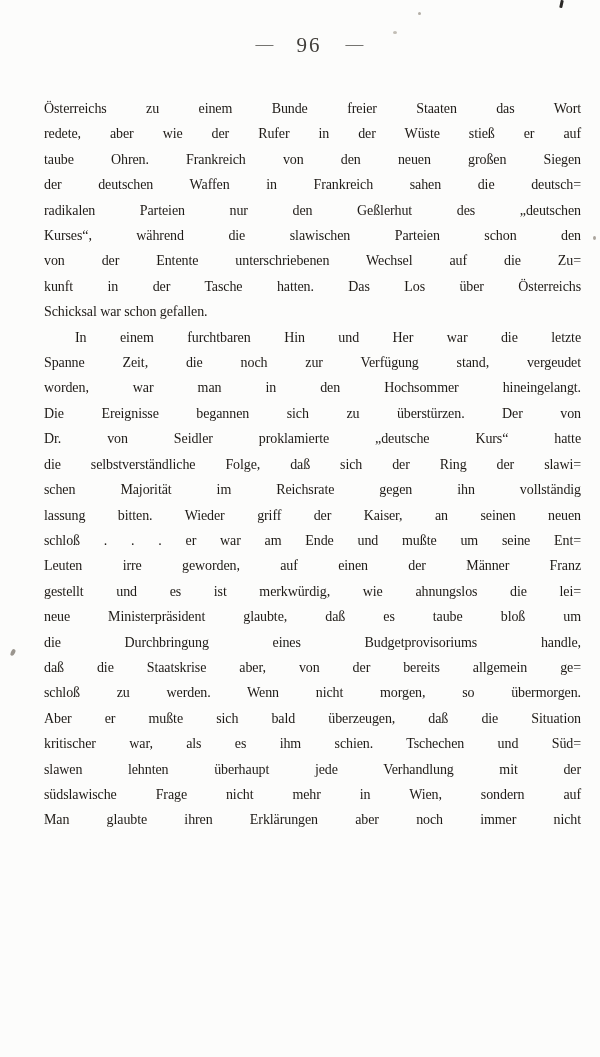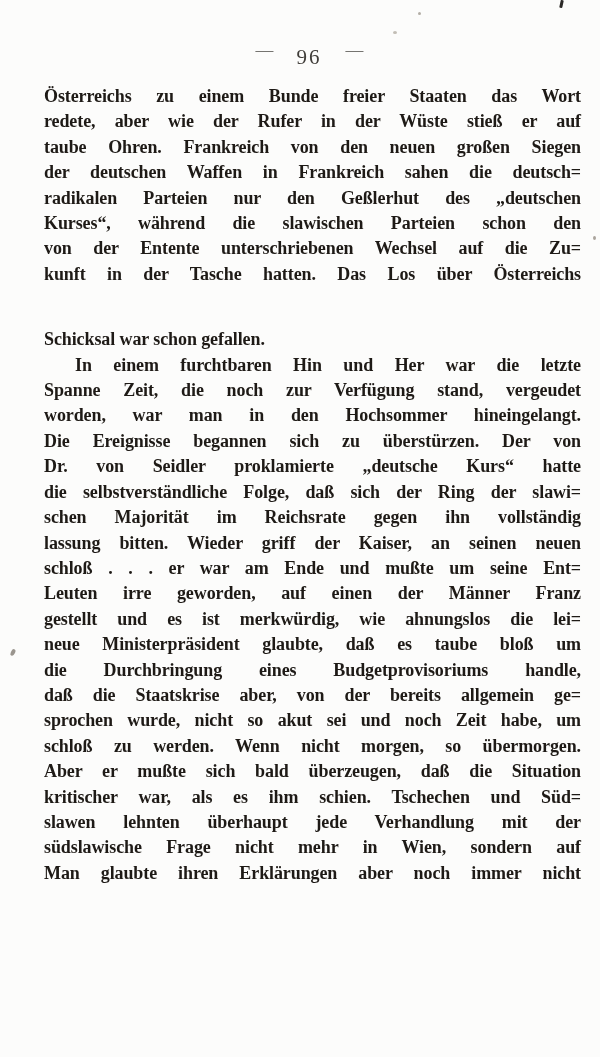--- a/index.html
+++ b/index.html
@@ -17,36 +17,36 @@
   }
   .page { position: absolute; inset: 0; }
 
   .page-header {
     position: absolute; top: 33px; left: 0; width: 600px;
     display: flex; justify-content: center; align-items: center;
     gap: 24px; transform: translateX(9px);
     color: var(--header-ink);
   }
   .page-num {
-    font-size: 21px; letter-spacing: 2px; font-weight: 400; margin-top: 12px;
+    font-size: 21px; letter-spacing: 2px; font-weight: 400;
   }
   .dash {
     font-size: 17px; position: relative; top: -2px; opacity: 0.85;
     transform: scaleX(1.05);
   }
 
   .text-block {
-    position: absolute; top: 84px; left: 44px; width: 537px;
-    font-size: 18px; line-height: 25.4px; font-weight: 700;
+    position: absolute; top: 96px; left: 44px; width: 537px;
+    font-size: 14px; line-height: 25.4px; font-weight: 400;
     color: var(--ink);
     letter-spacing: -0.1px;
   }
   .line { text-align: justify; text-align-last: justify; }
   .line.indent { text-indent: 31px; }
-  .line.endline { text-align-last: left; margin-top: 40px; }
+  .line.endline { text-align-last: left; }
 
   
   .speck { position: absolute; }
   .speck.tick  { left: 560px; top: 0;     width: 3px; height: 8px; background: #2b2927; transform: rotate(12deg); border-radius: 1px; }
   .speck.comma { left: 11px;  top: 649px; width: 4px; height: 7px; background: #9a958e; border-radius: 50% 50% 60% 40%; transform: rotate(25deg); }
   .speck.dot1  { left: 418px; top: 12px;  width: 3px; height: 3px; background: #b3aea6; border-radius: 50%; }
   .speck.dot2  { left: 393px; top: 31px;  width: 4px; height: 3px; background: #c2bdb5; border-radius: 50%; }
   .speck.dot3  { left: 593px; top: 236px; width: 3px; height: 4px; background: #aaa49c; border-radius: 50%; }
 </style>
 </head>
@@ -77,21 +77,20 @@
       <div class="line">Dr. von Seidler proklamierte „deutsche Kurs“ hatte</div>
       <div class="line">die selbstverständliche Folge, daß sich der Ring der slawi=</div>
       <div class="line">schen Majorität im Reichsrate gegen ihn vollständig</div>
       <div class="line">lassung bitten. Wieder griff der Kaiser, an seinen neuen</div>
       <div class="line">schloß . . . er war am Ende und mußte um seine Ent=</div>
       <div class="line">Leuten irre geworden, auf einen der Männer Franz</div>
       <div class="line">gestellt und es ist merkwürdig, wie ahnungslos die lei=</div>
       <div class="line">neue Ministerpräsident glaubte, daß es taube bloß um</div>
       <div class="line">die Durchbringung eines Budgetprovisoriums handle,</div>
       <div class="line">daß die Staatskrise aber, von der bereits allgemein ge=</div>
-      <div class="line">sprochen wurde, nicht so akut sei und noch Zeit habe, um</div>
       <div class="line">schloß zu werden. Wenn nicht morgen, so übermorgen.</div>
       <div class="line">Aber er mußte sich bald überzeugen, daß die Situation</div>
       <div class="line">kritischer war, als es ihm schien. Tschechen und Süd=</div>
       <div class="line">slawen lehnten überhaupt jede Verhandlung mit der</div>
       <div class="line">südslawische Frage nicht mehr in Wien, sondern auf</div>
       <div class="line">Man glaubte ihren Erklärungen aber noch immer nicht</div>
     </div>
 
   <div class="speck tick"></div>
   <div class="speck comma"></div>

